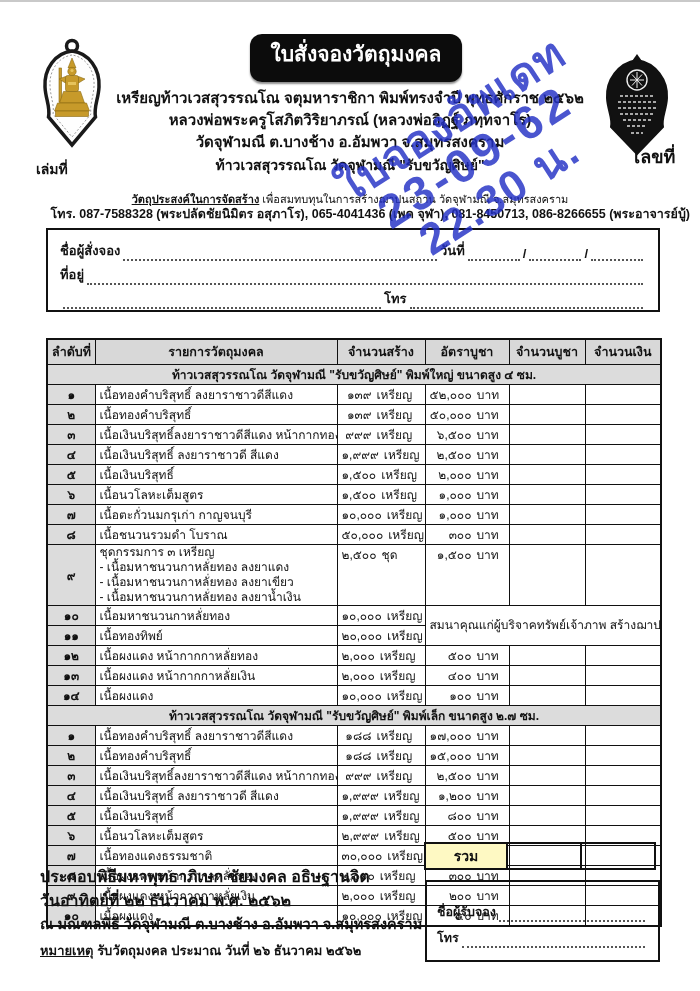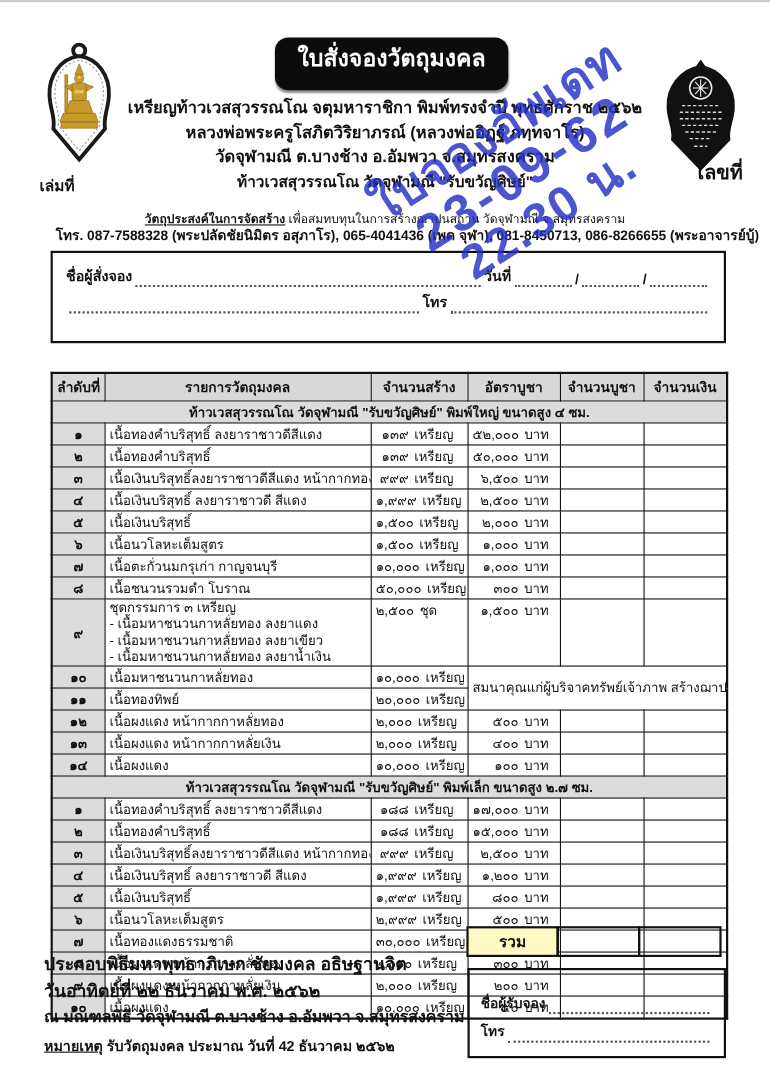--- a/index.html
+++ b/index.html
@@ -152,20 +152,24 @@
       <span>ชื่อผู้สั่งจอง</span>
       <span class="dots"></span>
       <span>วันที่</span>
       <span class="dots fix"></span>
         <span>/</span>
       <span class="dots fix"></span>
         <span>/</span>
       <span class="dots fix"></span>
     </div>
     <div class="frow">
+      <span>ที่อยู่</span>
+      <span class="dots"></span>
+    </div>
+    <div class="frow">
       <span class="dots half"></span>
       <span>โทร</span>
       <span class="dots"></span>
     </div>
   </div>
 
   <table class="order">
     <colgroup>
       <col style="width:48px">
         <col style="width:242px">
@@ -620,21 +624,21 @@
     <div class="tcell1">รวม</div>
     <div class="tcell2"></div>
     <div class="tcell3"></div>
   </div>
 
   <div class="abs f-line fl1">ประกอบพิธีมหาพุทธาภิเษก ชัยมงคล อธิษฐานจิต</div>
   <div class="abs f-line fl2">วันอาทิตย์ที่ ๒๒ ธันวาคม พ.ศ. ๒๕๖๒</div>
   <div class="abs f-line fl3">ณ มณฑลพิธี วัดจุฬามณี  ต.บางช้าง อ.อัมพวา จ.สมุทรสงคราม</div>
   <div class="abs f-line fl4">
     <span class="u">หมายเหตุ</span>
-    <span>รับวัตถุมงคล ประมาณ วันที่ 42 ธันวาคม ๒๕๖๒</span>
+    <span>รับวัตถุมงคล ประมาณ วันที่ ๒๖ ธันวาคม ๒๕๖๒</span>
   </div>
 
   <div class="abs recv-box">
     <div class="frow">
       <span>ชื่อผู้รับจอง</span>
       <span class="dots"></span>
     </div>
     <div class="frow">
       <span>โทร</span>
       <span class="dots"></span>

